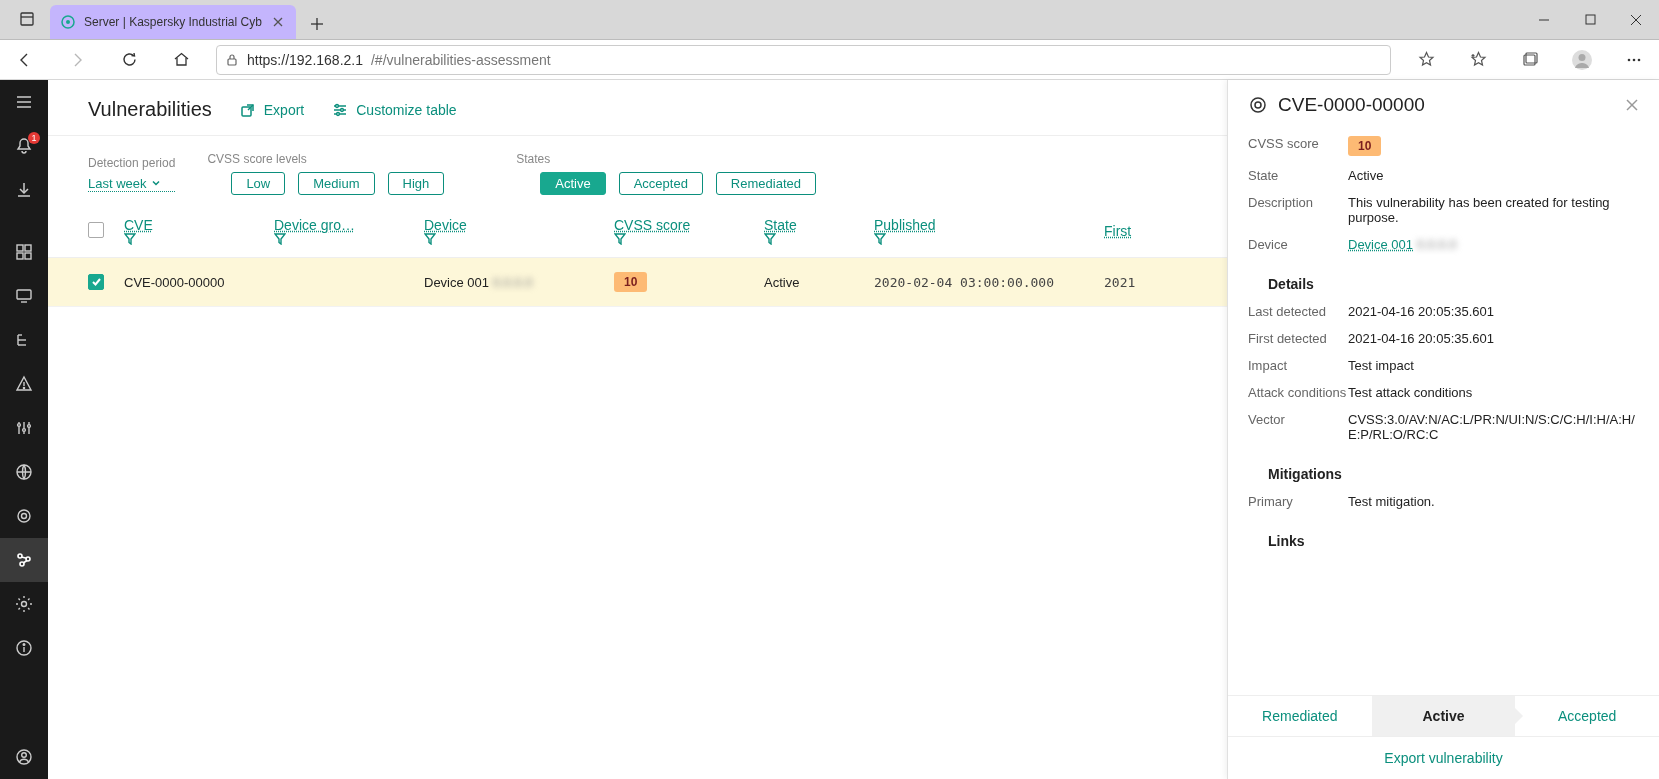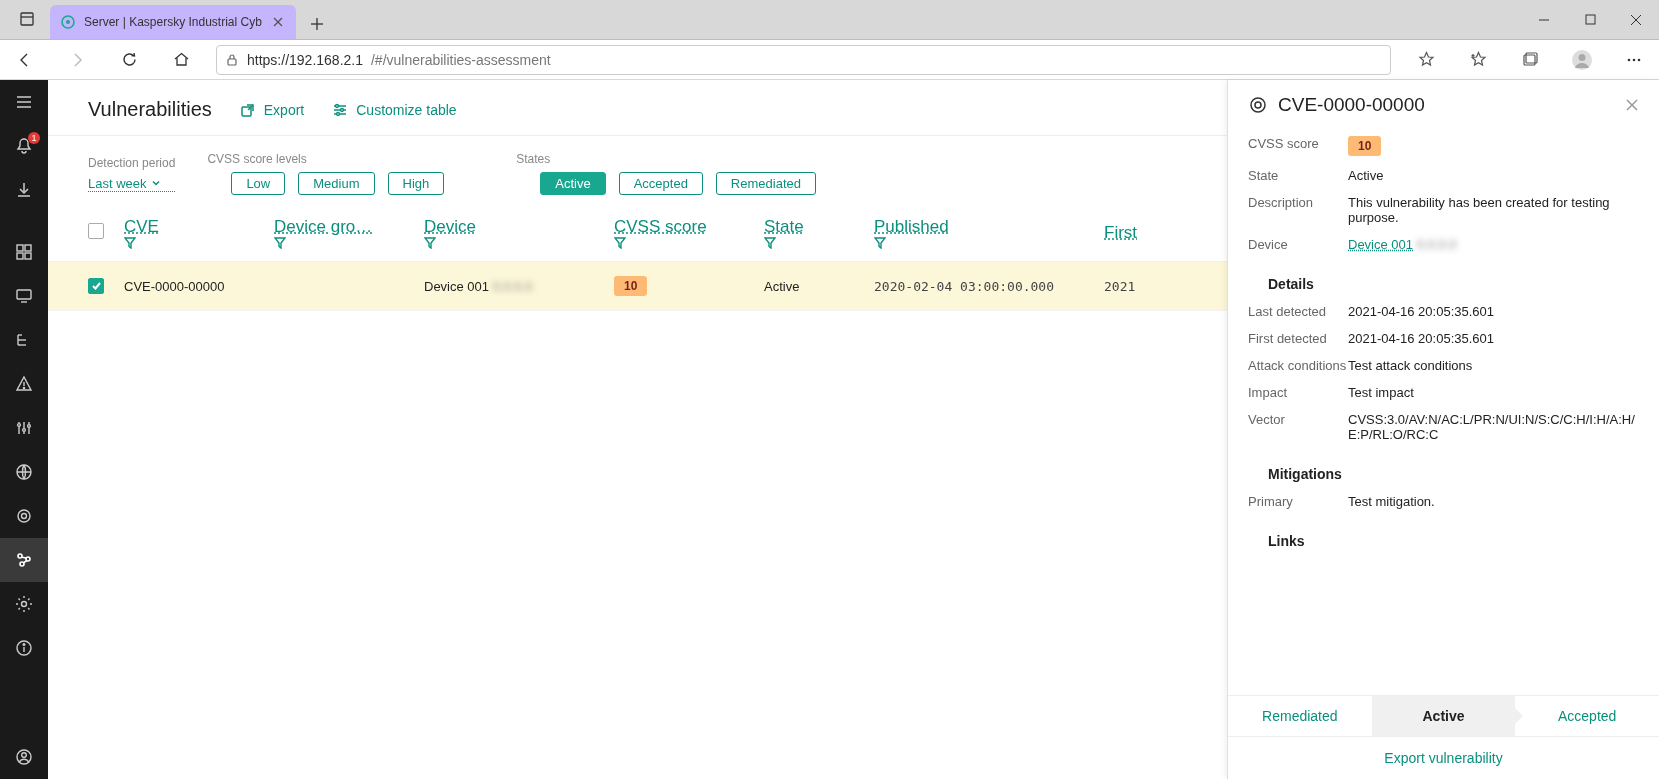--- a/index.html
+++ b/index.html
@@ -39,21 +39,21 @@
   .filters-bar { display:flex; gap:32px; padding:16px 40px 10px 40px; }
   .filter-group { display:flex; flex-direction:column; gap:6px;justify-content:center; }
   .filter-label { font-size:12px; color:#888; }
   .filter-link { color:#0b8f7d; font-size:13px; border-bottom:1px dotted #0b8f7d; display:inline-flex; align-items:center; gap:4px; cursor:pointer; }
   .pill-row { display:flex; gap:13px;margin-left:24px; }
   .pill { border:1px solid #0b8f7d; color:#0b8f7d; background:#fff; border-radius:3px; padding:3px 14px; font-size:13px; cursor:pointer; }
   .pill.active { background:#18a88f; color:#fff; border-color:#18a88f; }
 
   .table-wrap { flex:1; overflow:hidden; }
   table { border-collapse:collapse; width:100%; }
-  thead th { text-align:left; font-weight:400; font-size:17px; color:#0b8f7d; padding:12px 10px; border-bottom:1px solid #eee; white-space:nowrap; }
+  thead th { text-align:left; font-weight:400; font-size:14px; color:#0b8f7d; padding:12px 10px; border-bottom:1px solid #eee; white-space:nowrap; }
   thead th .col-label { text-decoration:underline dotted; cursor:pointer; }
   thead th .filter-icon { margin-left:18px; color:#0b8f7d; cursor:pointer; }
   tbody tr.selected { background:#fdf7d9; }
   tbody td { padding:14px 10px; font-size:13px; color:#222; border-bottom:1px solid #f2f2f2; white-space:nowrap; }
   .chk { width:16px;height:16px; border:1px solid #aaa; border-radius:2px; display:inline-flex;align-items:center;justify-content:center; background:#fff; }
   .chk.checked { background:#18a88f; border-color:#18a88f; color:#fff; }
   .score-badge { background:#fdba74; color:#7a1e1e; font-weight:600; border-radius:3px; padding:3px 10px; font-size:12px; display:inline-block; }
   .mono { font-family: Consolas, monospace; color:#444; }
 
   
@@ -440,26 +440,26 @@
         <div class="dp-section">Details</div>
         <div class="kv-row">
             <div class="kv-key">Last detected</div>
             <div class="kv-val">2021-04-16 20:05:35.601</div>
           </div>
         <div class="kv-row">
             <div class="kv-key">First detected</div>
             <div class="kv-val">2021-04-16 20:05:35.601</div>
           </div>
         <div class="kv-row">
+            <div class="kv-key">Impact</div>
+            <div class="kv-val">Test impact</div>
+          </div>
+        <div class="kv-row">
             <div class="kv-key">Attack conditions</div>
             <div class="kv-val">Test attack conditions</div>
-          </div>
-        <div class="kv-row">
-            <div class="kv-key">Impact</div>
-            <div class="kv-val">Test impact</div>
           </div>
         <div class="kv-row">
             <div class="kv-key">Vector</div>
             <div class="kv-val" style="word-break:break-all">CVSS:3.0/AV:N/AC:L/PR:N/UI:N/S:C/C:H/I:H/A:H/E:P/RL:O/RC:C</div>
           </div>
 
         <div class="dp-section">Mitigations</div>
         <div class="kv-row">
             <div class="kv-key">Primary</div>
             <div class="kv-val">Test mitigation.</div>

